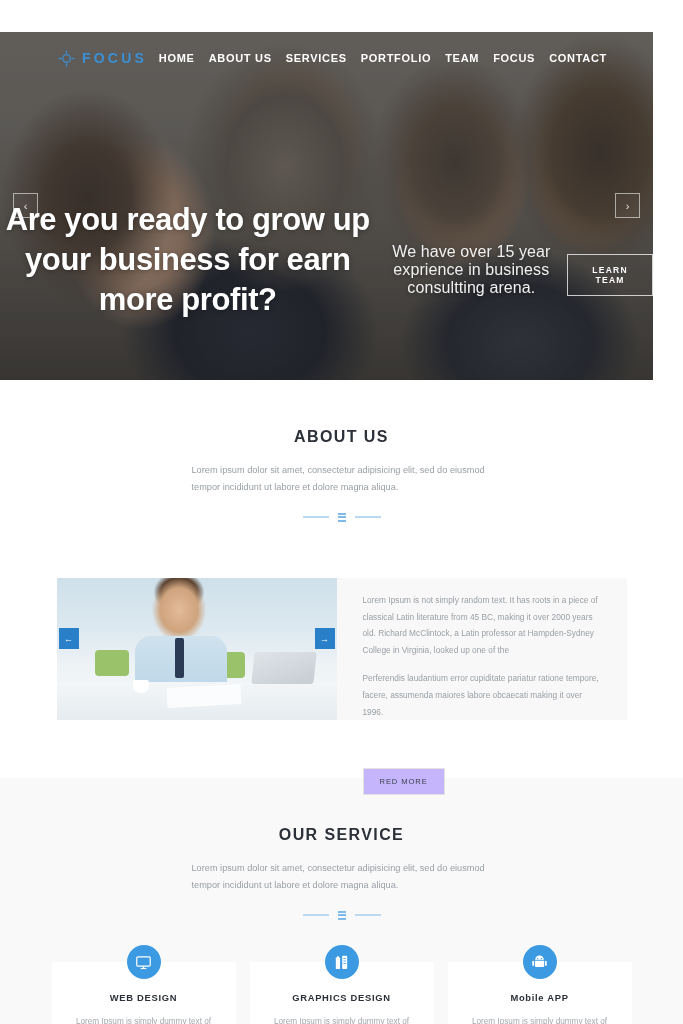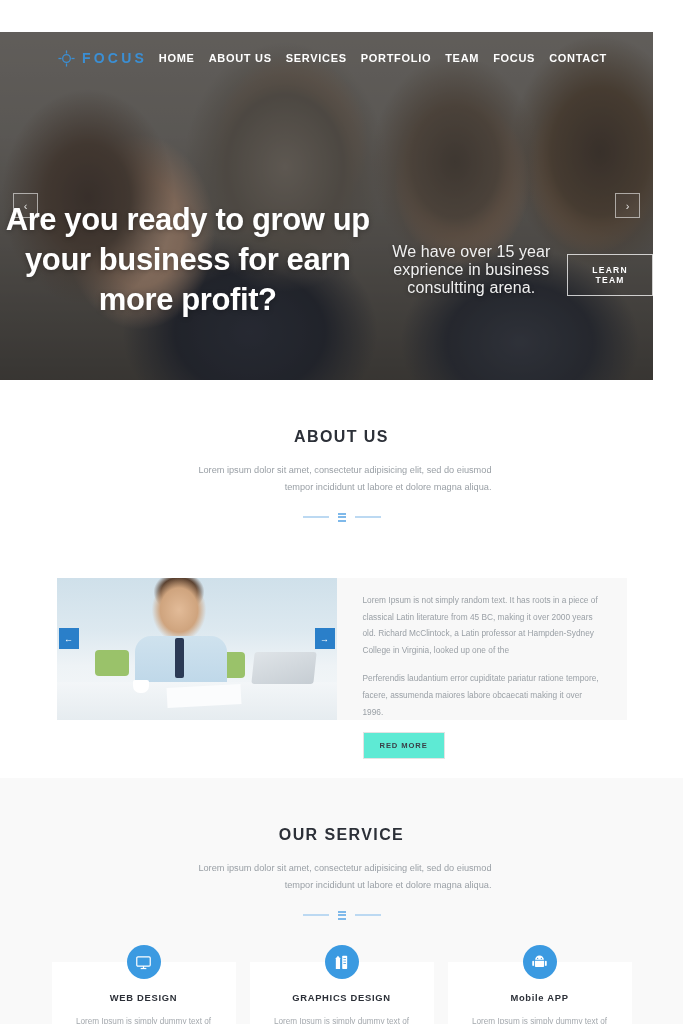--- a/index.html
+++ b/index.html
@@ -94,21 +94,21 @@
   .section { width: 683px; }
   .sec-white { background: #ffffff; }
   .sec-gray { background: #f9f9f9; }
   .sec-head { padding-top: 48px; text-align: center; }
   .sec-title {
     font-size: 16px; font-weight: 700; color: #2c3038;
     letter-spacing: 1.4px;
   }
   .sec-desc {
     margin: 16px auto 0; max-width: 300px;
-    font-size: 9.2px; color: #9aa0a6; line-height: 1.85; text-align: right;
+    font-size: 9.2px; color: #9aa0a6; line-height: 1.85; text-align: left;
   }
   .ornament {
     margin: 14px auto 0; display: flex; align-items: center;
     justify-content: center; gap: 9px; height: 14px;
   }
   .orn-line { width: 26px; height: 2px; background: #bcd9f2; }
   .orn-bars { display: flex; flex-direction: column; gap: 1.5px; }
   .orn-bars i { display: block; width: 8px; height: 2px; background: #7fb9ea; }
 
   
@@ -166,23 +166,23 @@
   }
   .about-arrow.left { left: 2px; }
   .about-arrow.right { right: 2px; }
   .about-text {
     flex: 1; background: #f8f8f8; padding: 14px 26px 0 26px;
   }
   .about-p {
     font-size: 8.3px; color: #9aa0a6; line-height: 2.0; margin-bottom: 12px;
   }
   .about-btn {
-    display: inline-block; background: #5eead4; border: 1px solid #e3e3e3;
-    padding: 8px 16px; font-size: 7.6px; font-weight: 700; color: #3a3f47;
-    letter-spacing: 0.9px; cursor: pointer;
+    display: inline-block; background: #c4b5fd; border: 1px solid #e3e3e3;
+    padding: 8px 16px; font-size: 7.6px; font-weight: 400; color: #3a3f47;
+    letter-spacing: 0.9px; cursor: pointer; margin-top: 36px;
   }
 
   
   .svc-grid {
     width: 580px; margin: 40px auto 0;
     display: grid; grid-template-columns: repeat(3, 1fr); gap: 14px 14px;
   }
   .svc-card {
     position: relative; background: #ffffff; height: 107px;
     padding: 30px 18px 0 18px; text-align: center;

